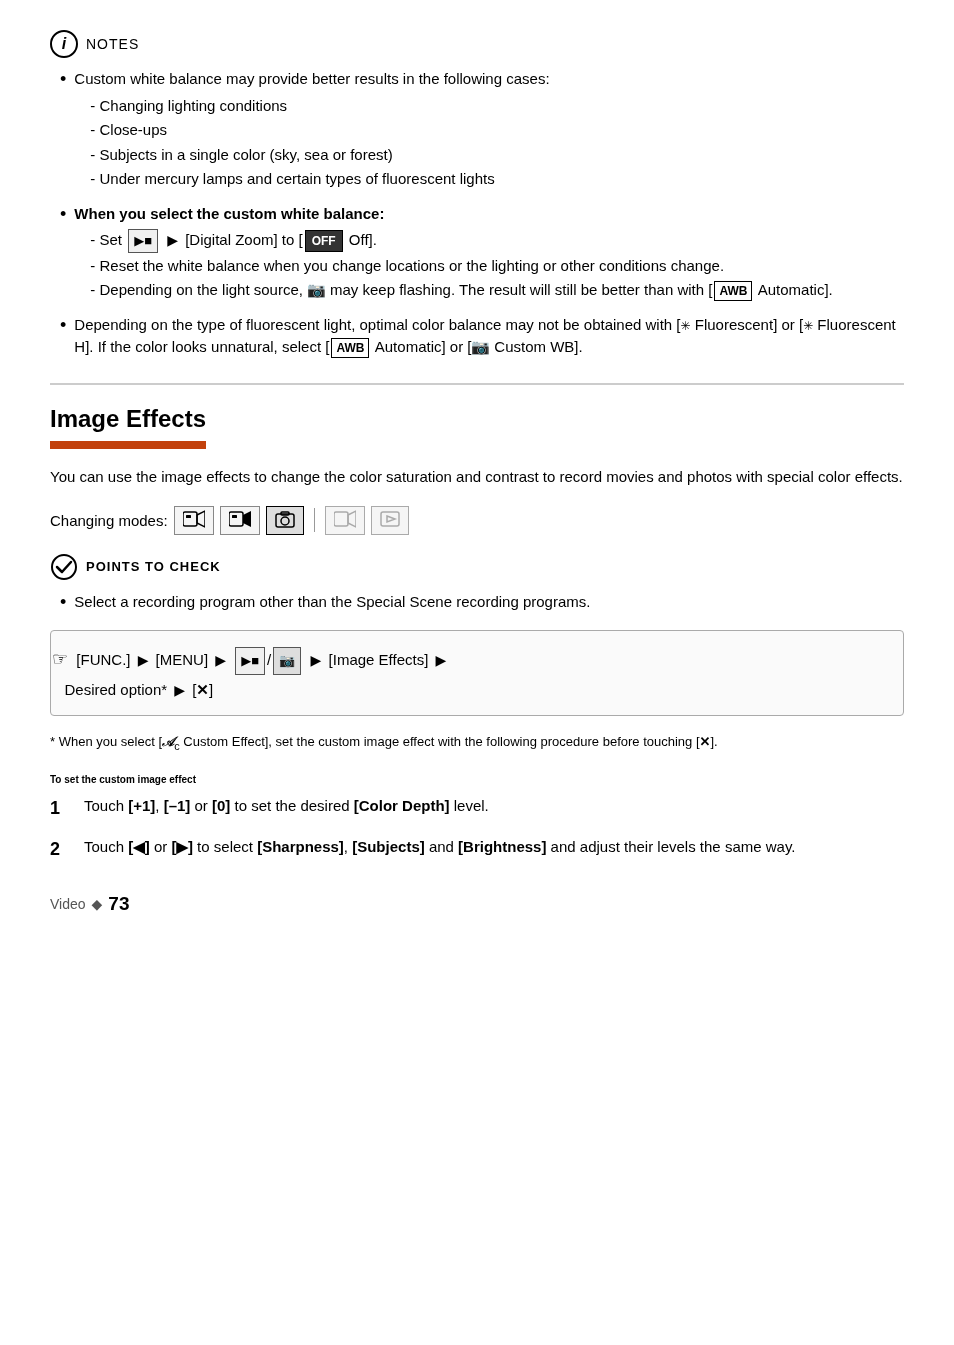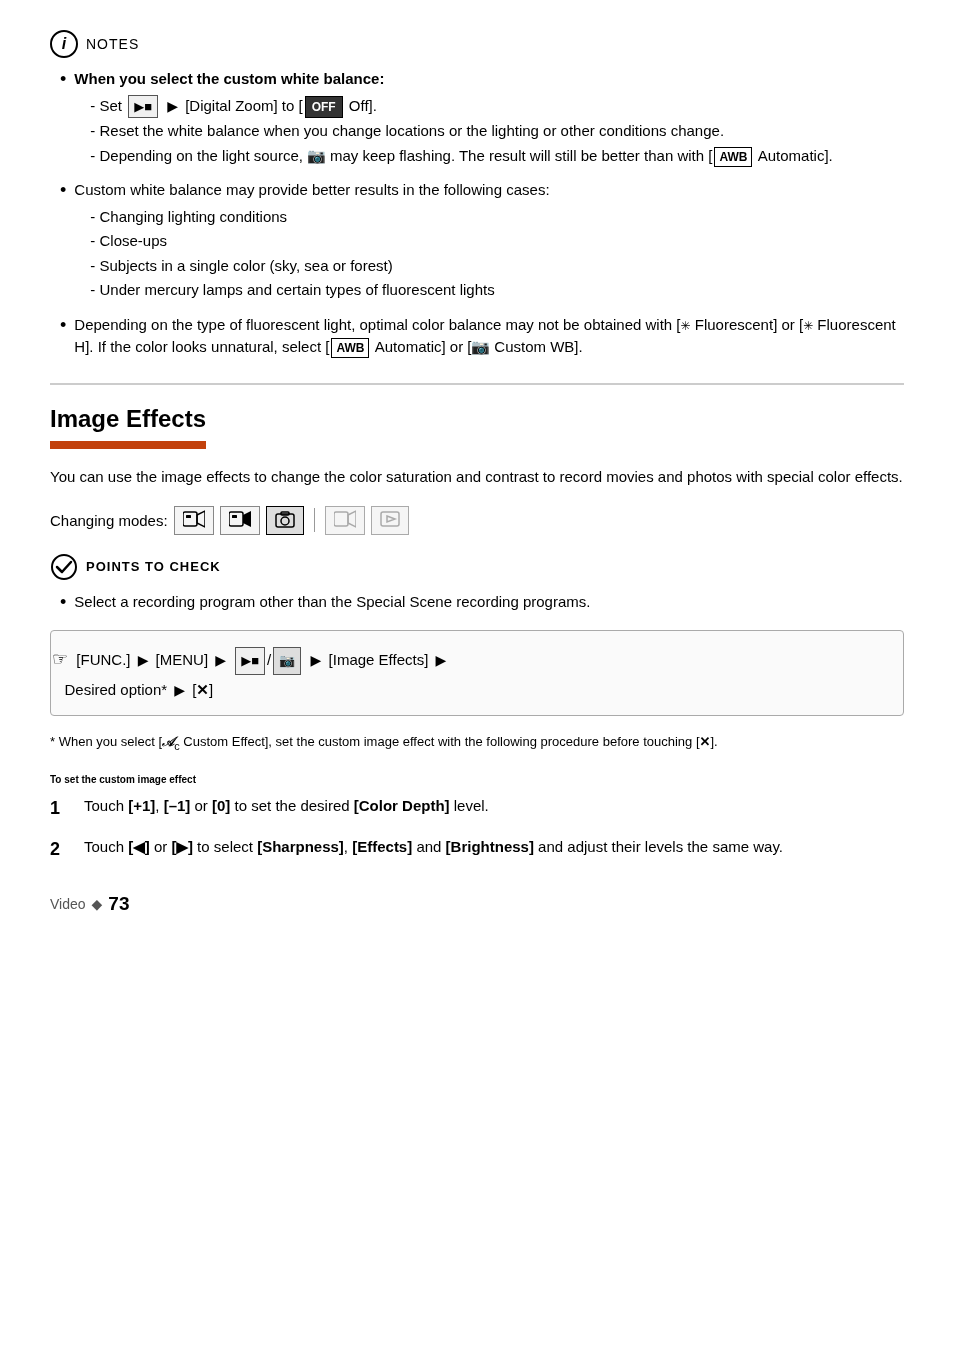--- a/index.html
+++ b/index.html
@@ -258,41 +258,41 @@
 <div class="notes-section">
   <div class="notes-header">
     <div class="info-icon">i</div>
     <span class="notes-title">NOTES</span>
   </div>
 
   <ul class="bullet-list">
 
     <li>
       <span>
+        Custom white balance may provide better results in the following cases:
+        <ul class="sub-list">
+          <li>Changing lighting conditions</li>
+          <li>Close-ups</li>
+          <li>Subjects in a single color (sky, sea or forest)</li>
+          <li>Under mercury lamps and certain types of fluorescent lights</li>
+        </ul>
+      </span>
+    </li>
+
+    <li>
+      <span>
         <strong>When you select the custom white balance:</strong>
         <ul class="sub-list">
           <li>
             Set <span class="inline-btn">▶■</span>
             <span class="arrow-icon">▶</span>
             [Digital Zoom] to [<span class="inline-btn-dark">OFF</span> Off].
           </li>
           <li>Reset the white balance when you change locations or the lighting or other conditions change.</li>
           <li>Depending on the light source, <span>📷</span> may keep flashing. The result will still be better than with [<span class="awb-badge">AWB</span> Automatic].</li>
-        </ul>
-      </span>
-    </li>
-
-    <li>
-      <span>
-        Custom white balance may provide better results in the following cases:
-        <ul class="sub-list">
-          <li>Changing lighting conditions</li>
-          <li>Close-ups</li>
-          <li>Subjects in a single color (sky, sea or forest)</li>
-          <li>Under mercury lamps and certain types of fluorescent lights</li>
         </ul>
       </span>
     </li>
 
     <li>
       <span>
         Depending on the type of fluorescent light, optimal color balance may not be obtained with [<span style="font-size:12px;">✳︎</span> Fluorescent] or [<span style="font-size:12px;">✳</span> Fluorescent H]. If the color looks unnatural, select [<span class="awb-badge">AWB</span> Automatic] or [<span>📷</span> Custom WB].
       </span>
     </li>
   </ul>
@@ -380,21 +380,21 @@
 
   <p class="custom-effect-header">To set the custom image effect</p>
 
   <ol class="numbered-list">
     <li>
       <span class="num">1</span>
       <span>Touch <strong>[+1]</strong>, <strong>[–1]</strong> or <strong>[0]</strong> to set the desired <strong>[Color Depth]</strong> level.</span>
     </li>
     <li>
       <span class="num">2</span>
-      <span>Touch <strong>[◀]</strong> or <strong>[▶]</strong> to select <strong>[Sharpness]</strong>, <strong>[Effects]</strong> and <strong>[Brightness]</strong> and adjust their levels the same way.</span>
+      <span>Touch <strong>[◀]</strong> or <strong>[▶]</strong> to select <strong>[Sharpness]</strong>, <strong>[Subjects]</strong> and <strong>[Brightness]</strong> and adjust their levels the same way.</span>
     </li>
   </ol>
 </div>
 
 <div class="page-footer">
   <span>Video</span>
   <span class="separator">◆</span>
   <span class="page-num">73</span>
 </div>
 

